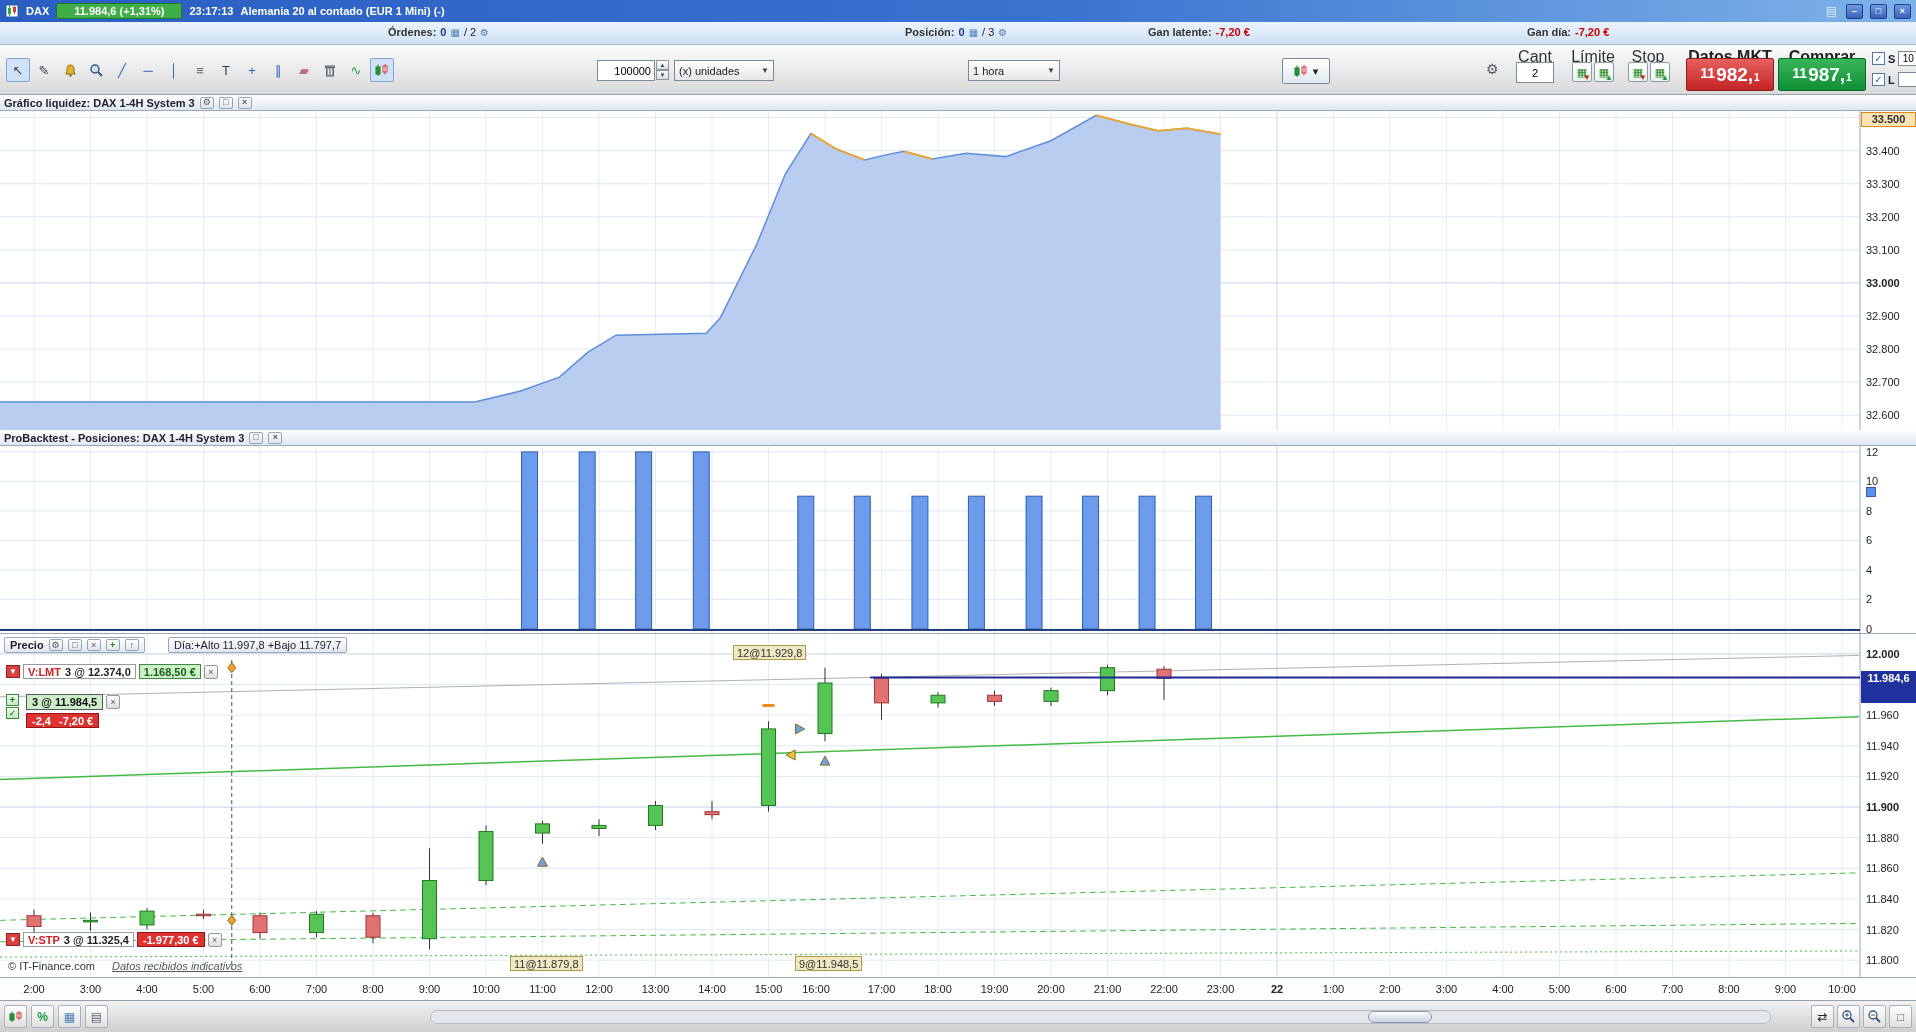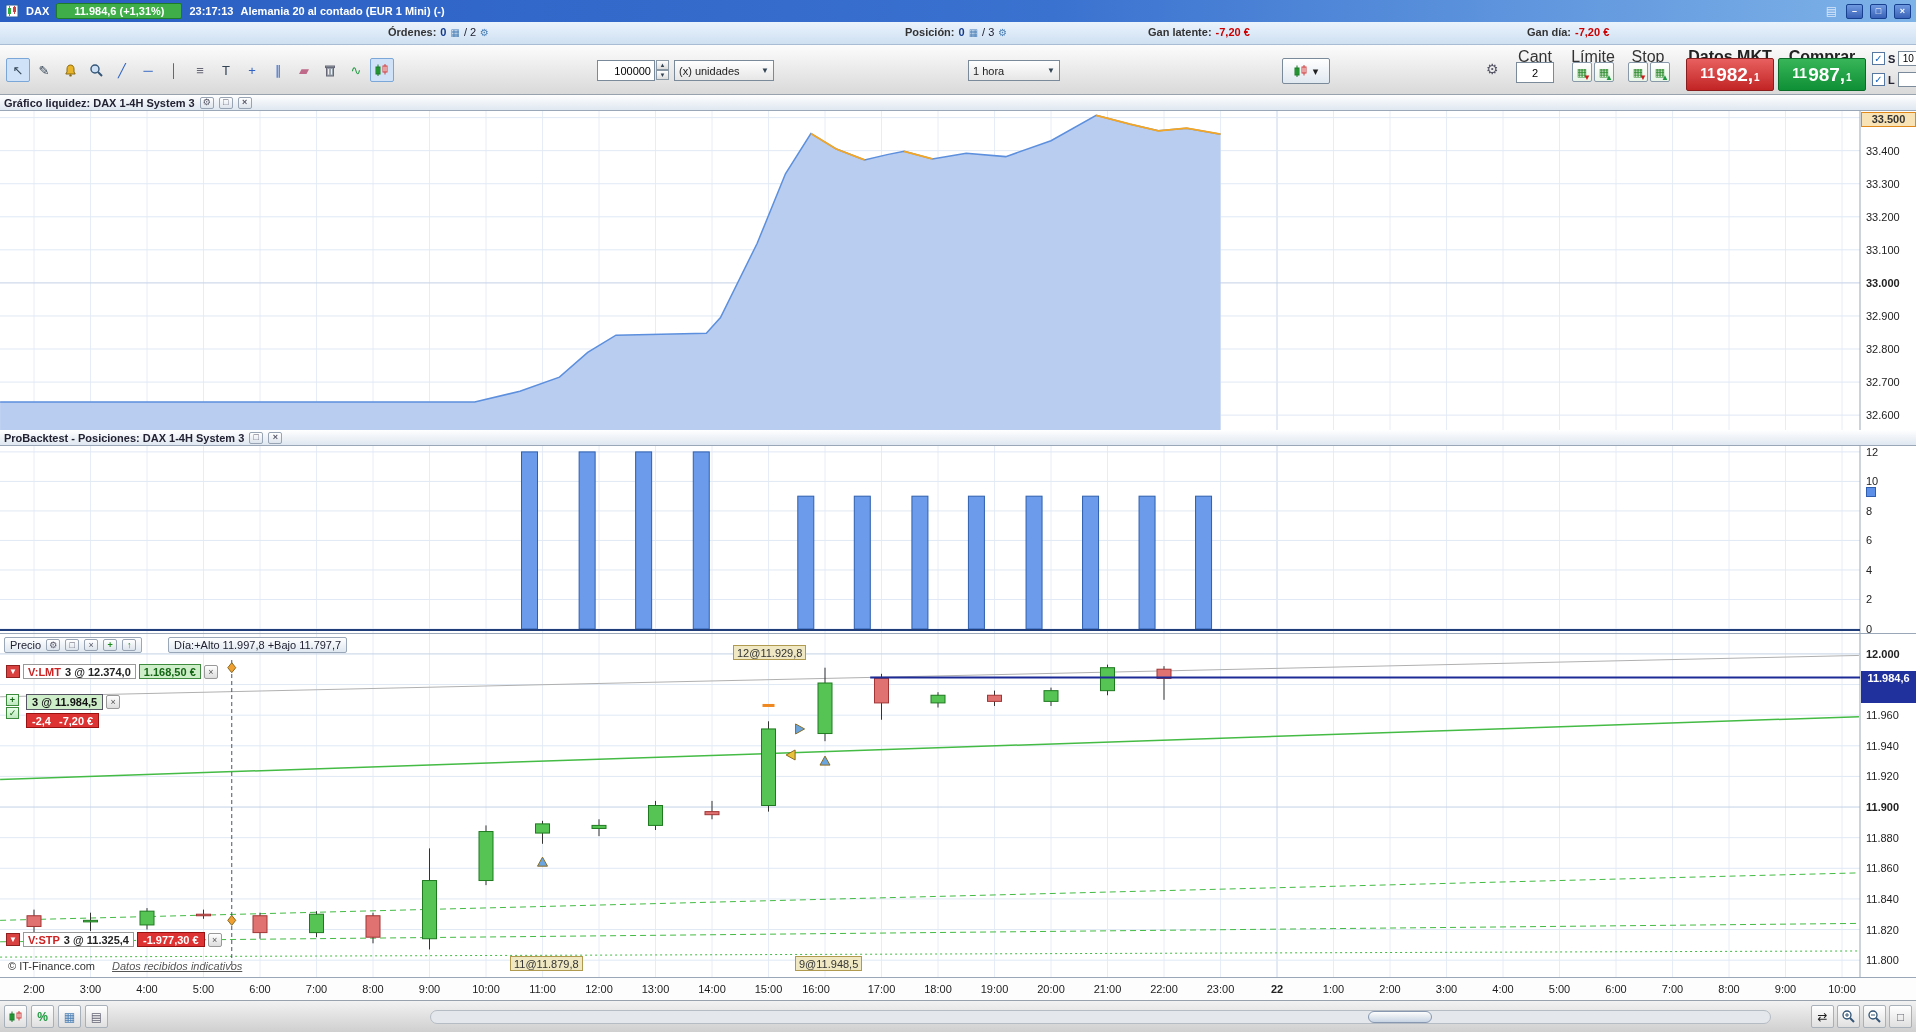--- a/index.html
+++ b/index.html
@@ -74,21 +74,21 @@
 
   
   .panel-head{position:absolute;left:0;width:100%;height:16px;z-index:6;
     background:linear-gradient(#ffffff,#dfe7f0);border-bottom:1px solid #9aa7b8;
     display:flex;align-items:center;gap:5px;padding:0 4px;font-weight:bold;color:#223;}
   .hicon{width:14px;height:12px;font-size:9px;color:#556;display:inline-flex;align-items:center;justify-content:center;
     border:1px solid #98a4b4;background:linear-gradient(#fff,#dde4ec);border-radius:2px;cursor:pointer;line-height:1;}
   .hicon.green{color:#1a8a1a;font-weight:bold;}
   .chip{position:absolute;display:flex;align-items:center;gap:5px;padding:1px 5px;z-index:8;
     background:linear-gradient(#ffffff,#dfe7f0);border:1px solid #9aa7b8;border-radius:2px;color:#223;}
-  .chip .title{font-weight:normal;}
+  .chip .title{font-weight:bold;}
 
   
   .chart-svg{position:absolute;left:0;z-index:1;}
   #svg-liq{top:111px;} #svg-back{top:446px;} #svg-price{top:634px;}
   .divline{position:absolute;left:0;width:100%;height:1px;background:#9aa7b8;z-index:3;}
 
   
   .order-row{position:absolute;display:flex;align-items:center;gap:3px;z-index:9;}
   .ord-flag{width:14px;height:13px;background:#d94040;border:1px solid #902020;color:#fff;font-size:8px;
     display:flex;align-items:center;justify-content:center;cursor:pointer;}

